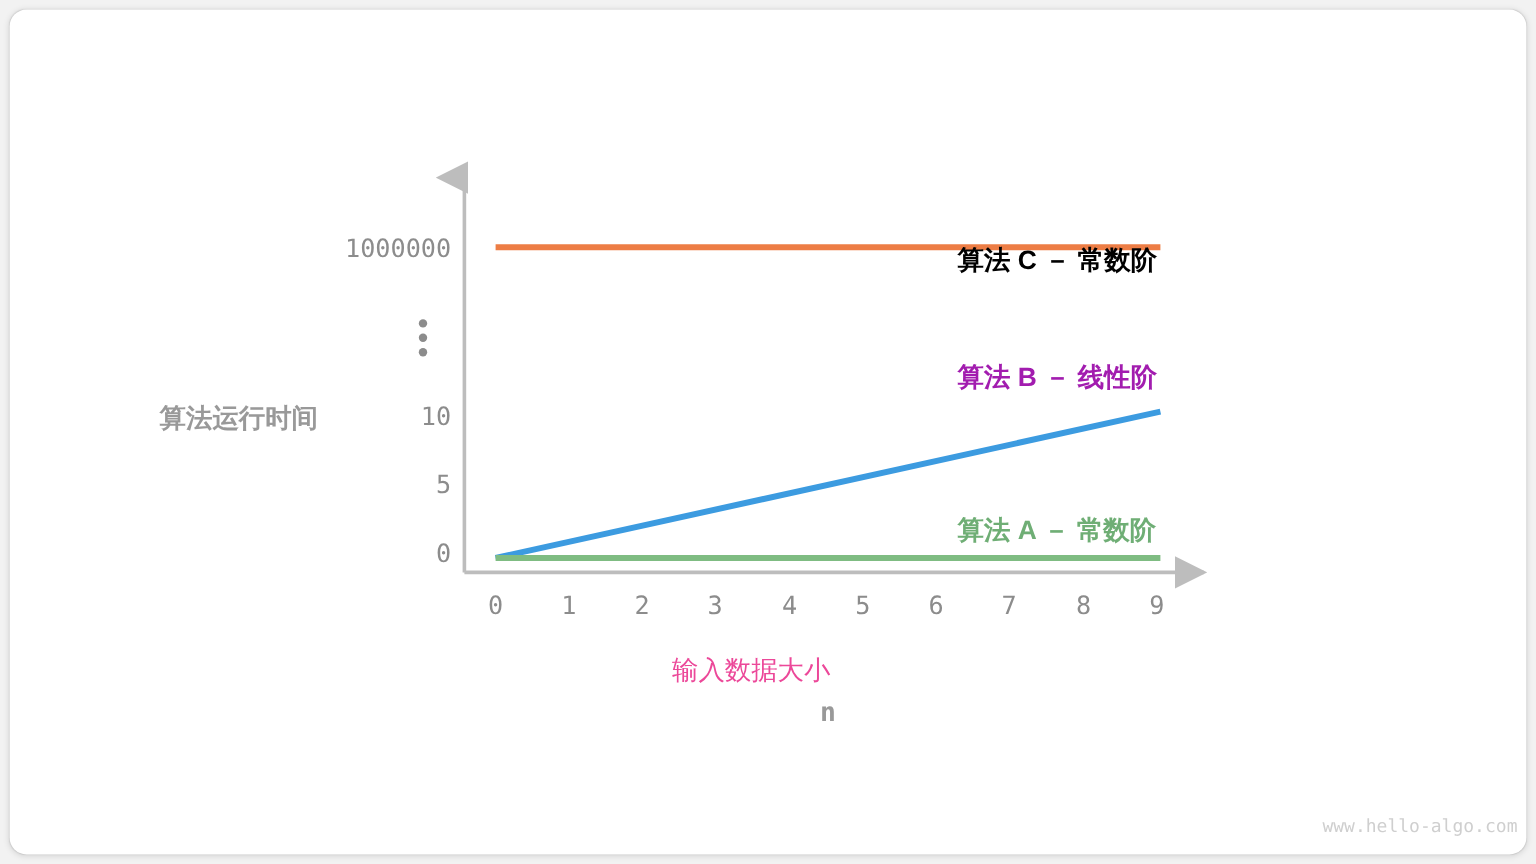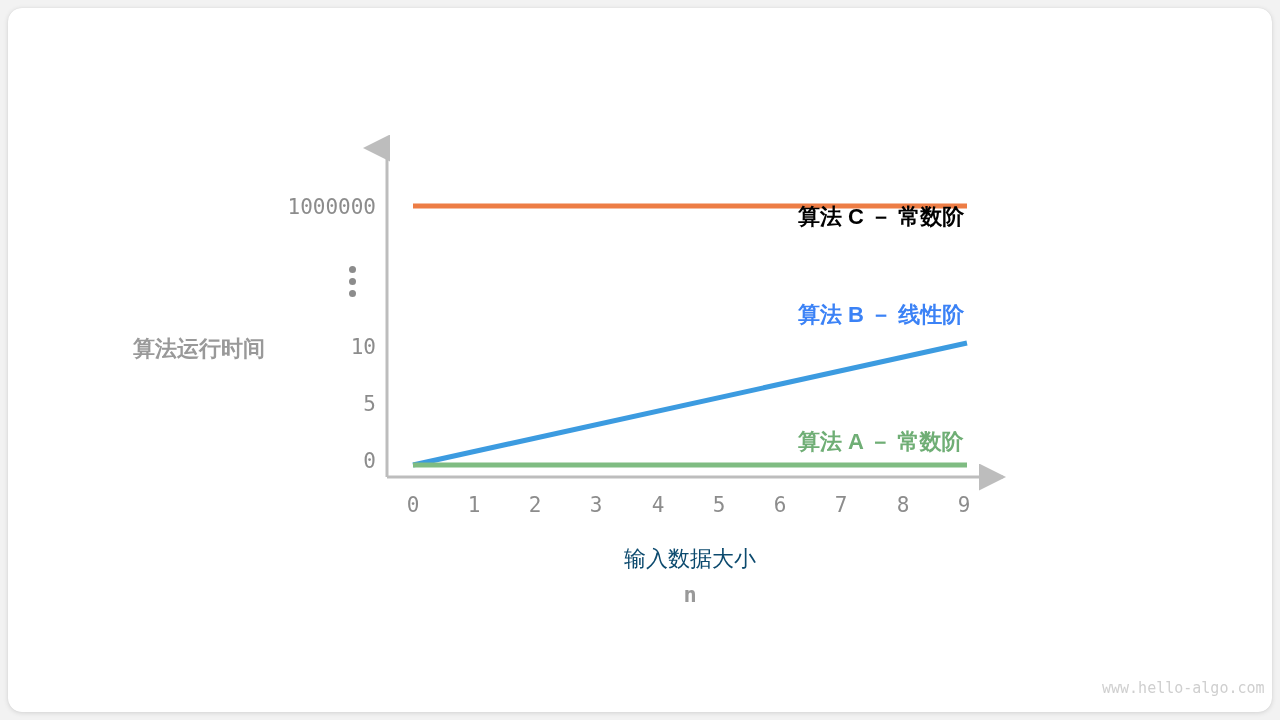--- a/index.html
+++ b/index.html
@@ -54,22 +54,22 @@
     position: absolute;
     font-family: "Liberation Sans", sans-serif;
     font-size: 22px;
     color: #999999;
     white-space: pre;
   }
   .axis-title-x {
     position: absolute;
     font-family: Liberation Sans, sans-serif;
     font-size: 22px;
-    color: #0c4a6e;
-    text-align: center;
+    color: #ec4899;
+    text-align: left;
     white-space: pre;
     width: 260px;
   }
   .axis-title-x-n {
     position: absolute;
     font-family: "DejaVu Sans Mono", monospace;
     font-weight: bold;
     font-size: 22px;
     color: #999999;
     text-align: center;
@@ -159,20 +159,20 @@
     <div class="xtick" style="left:926px; top:485px; width:60px;">9</div>
 
     <div class="axis-title-y" style="left:125px; top:326px;font-weight:bold;">算法运行时间</div>
 
     <div class="axis-title-x" style="left:552px; top:536px;">输入数据大小</div>
 
     <div class="axis-title-x-n" style="left:552px; top:574px;">n</div>
 
     <div class="series-label" style="left:790px; top:150px; color:#000000;margin-top:44px;">算法 C － 常数阶</div>
 
-    <div class="series-label" style="left:790px; top:292px; color:#3b82f6;text-align:right;">算法 B － 线性阶</div>
+    <div class="series-label" style="left:790px; top:292px; color:#a21caf;text-align:right;">算法 B － 线性阶</div>
 
     <div class="series-label" style="left:790px; top:404px; color:#6FAE75;margin-top:15px;">算法 A － 常数阶</div>
 
     <div class="watermark" style="left:1059px; top:671px;">www.hello-algo.com</div>
 
   </div>
 </div>
 
 </body></html>

